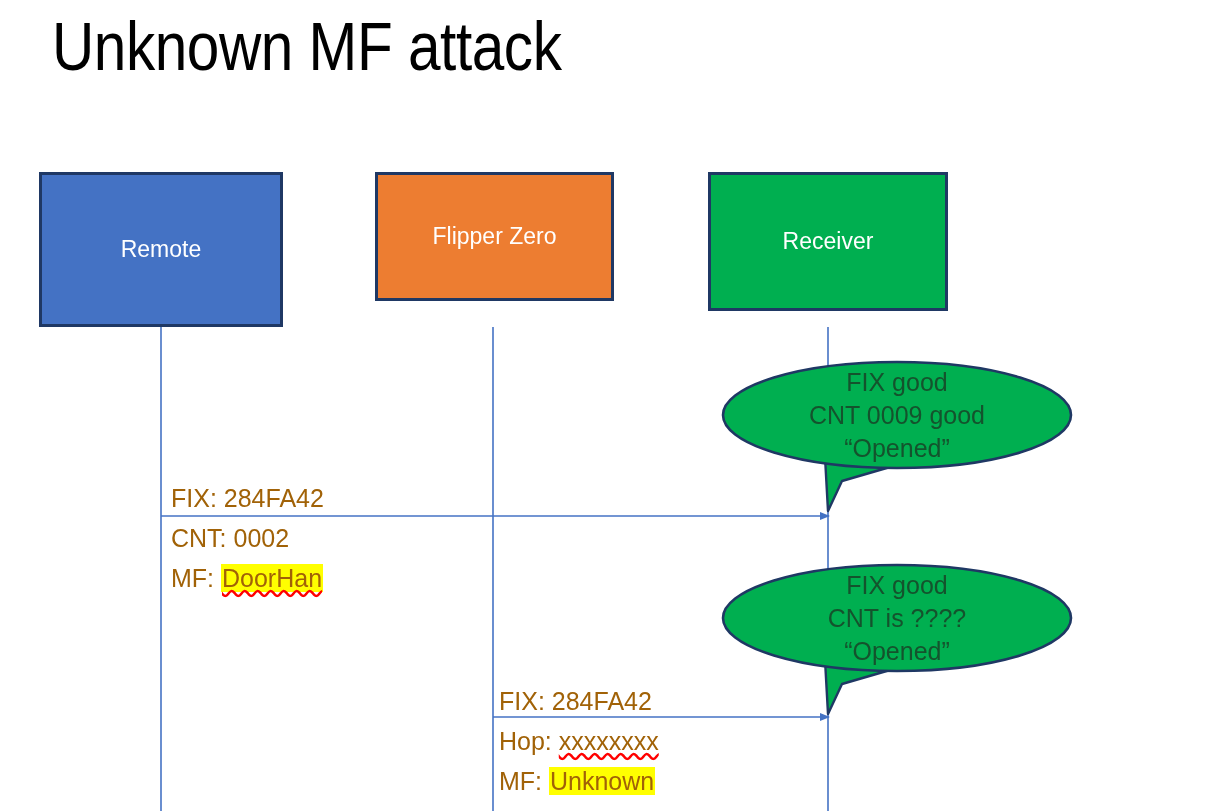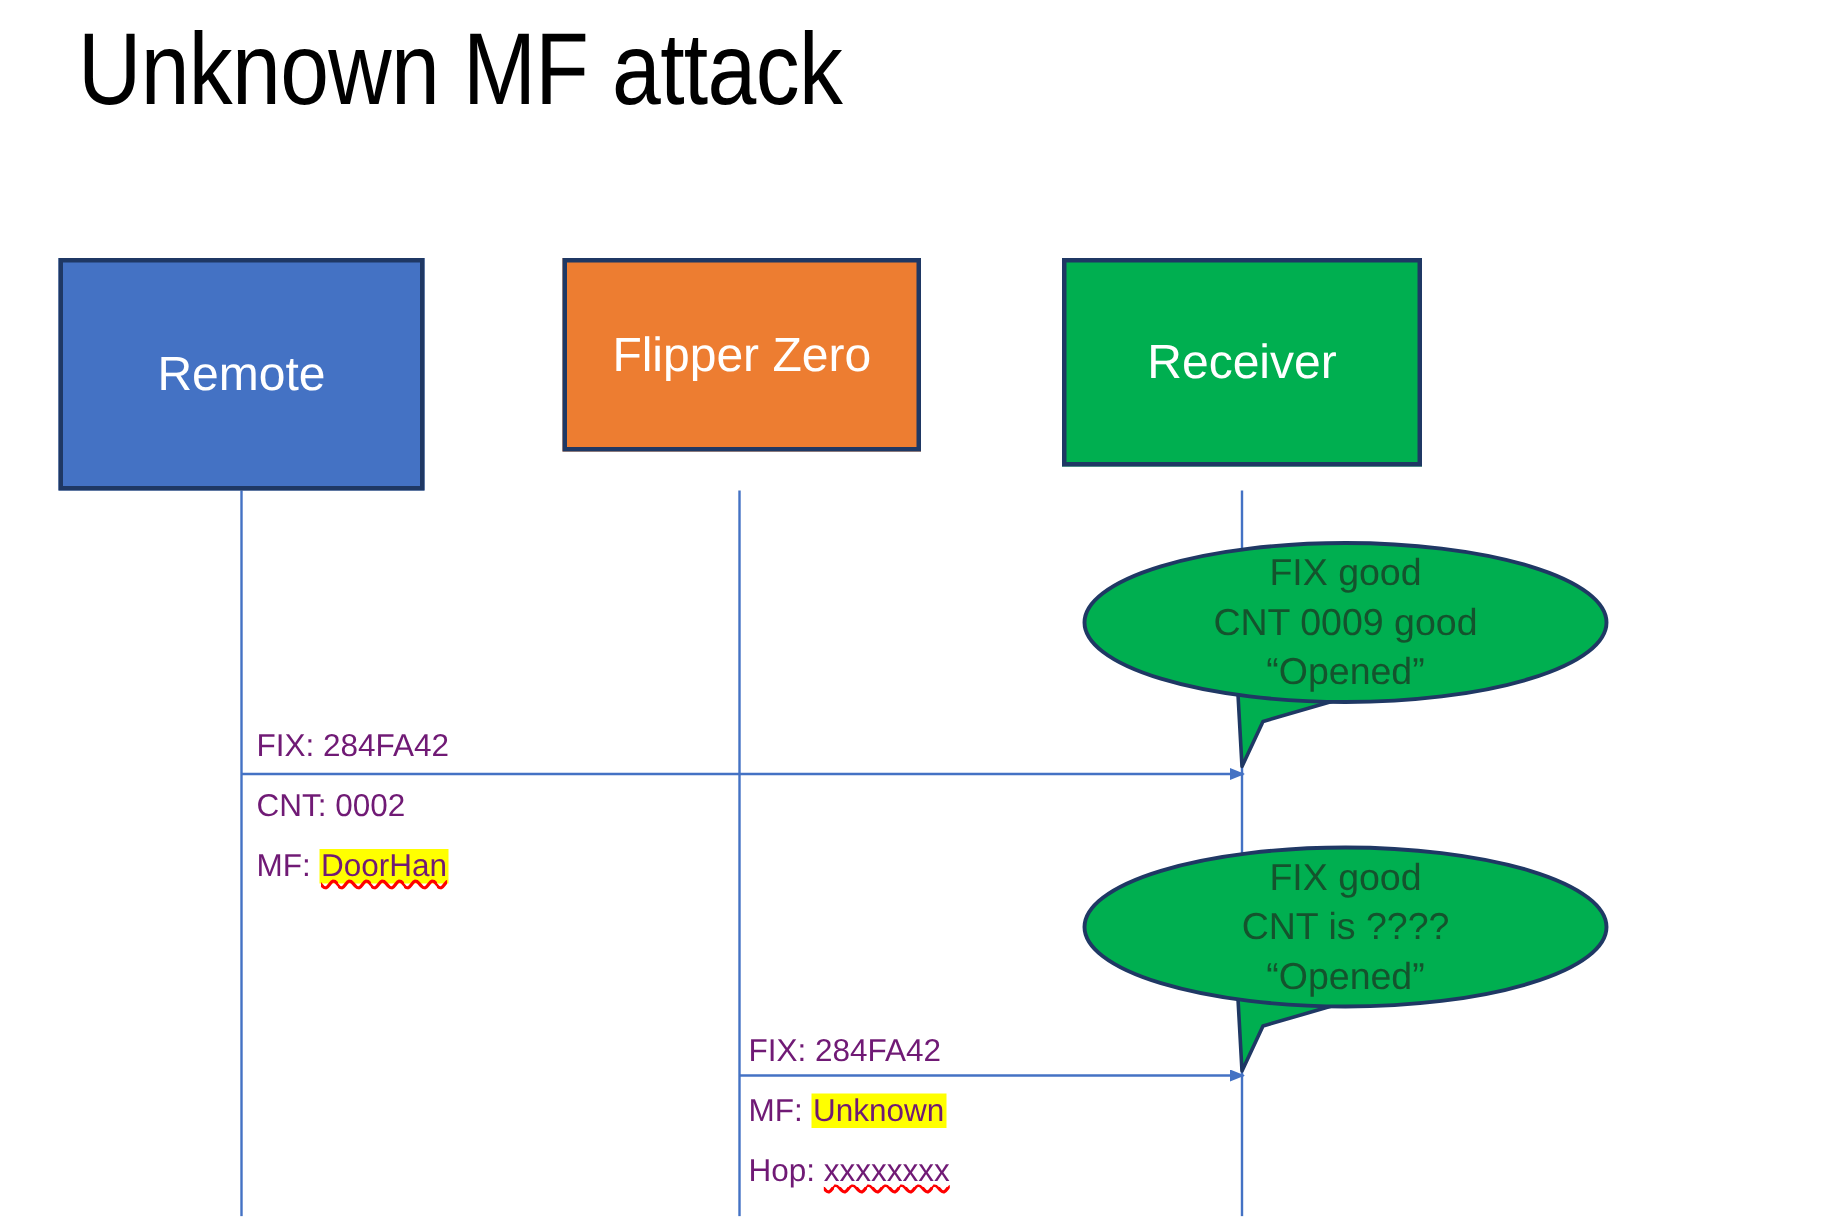--- a/index.html
+++ b/index.html
@@ -44,21 +44,21 @@
   .actor-box {
     position: absolute;
     border: 3px solid #1F3864;
     box-sizing: border-box;
     display: flex;
     align-items: center;
     justify-content: center;
   }
   .actor-label {
     color: #ffffff;
-    font-size: 32px;
+    font-size: 23px;
     font-weight: 400;
     white-space: nowrap;
   }
   #actor-remote {
     left: 39px;  top: 172px;  width: 244px; height: 155px;
     background: #4472C4;
   }
   #actor-flipper {
     left: 375px; top: 172px;  width: 239px; height: 129px;
     background: #ED7D31;
@@ -95,23 +95,23 @@
     line-height: 1.32;
     pointer-events: none;
   }
   .callout-text span { white-space: nowrap; }
   #callout-1 { left: 722px; top: 361px; }
   #callout-2 { left: 722px; top: 564px; }
 
   
   .msg-label {
     position: absolute;
-    font-size: 21px;
+    font-size: 25px;
     line-height: 40px;
-    color: #701a75;
+    color: #a16207;
     white-space: nowrap;
   }
   #msg-label-1 { left: 171px; top: 478px; }
   #msg-label-2 { left: 499px; top: 681px; }
 
   .hl {
     background: #FFFF00;
     padding: 0 1px;
   }
   .sp {
@@ -188,18 +188,18 @@
   <div>
     <span>MF: </span><span class="hl sp">DoorHan</span>
   </div>
 </div>
 
 <div class="msg-label" id="msg-label-2">
   <div>
     <span>FIX: </span><span>284FA42</span>
   </div>
   <div>
+    <span>Hop: </span><span class="sp">xxxxxxxx</span>
+  </div>
+  <div>
     <span>MF: </span><span class="hl">Unknown</span>
   </div>
-  <div>
-    <span>Hop: </span><span class="sp">xxxxxxxx</span>
-  </div>
 </div>
 
 </body></html>

